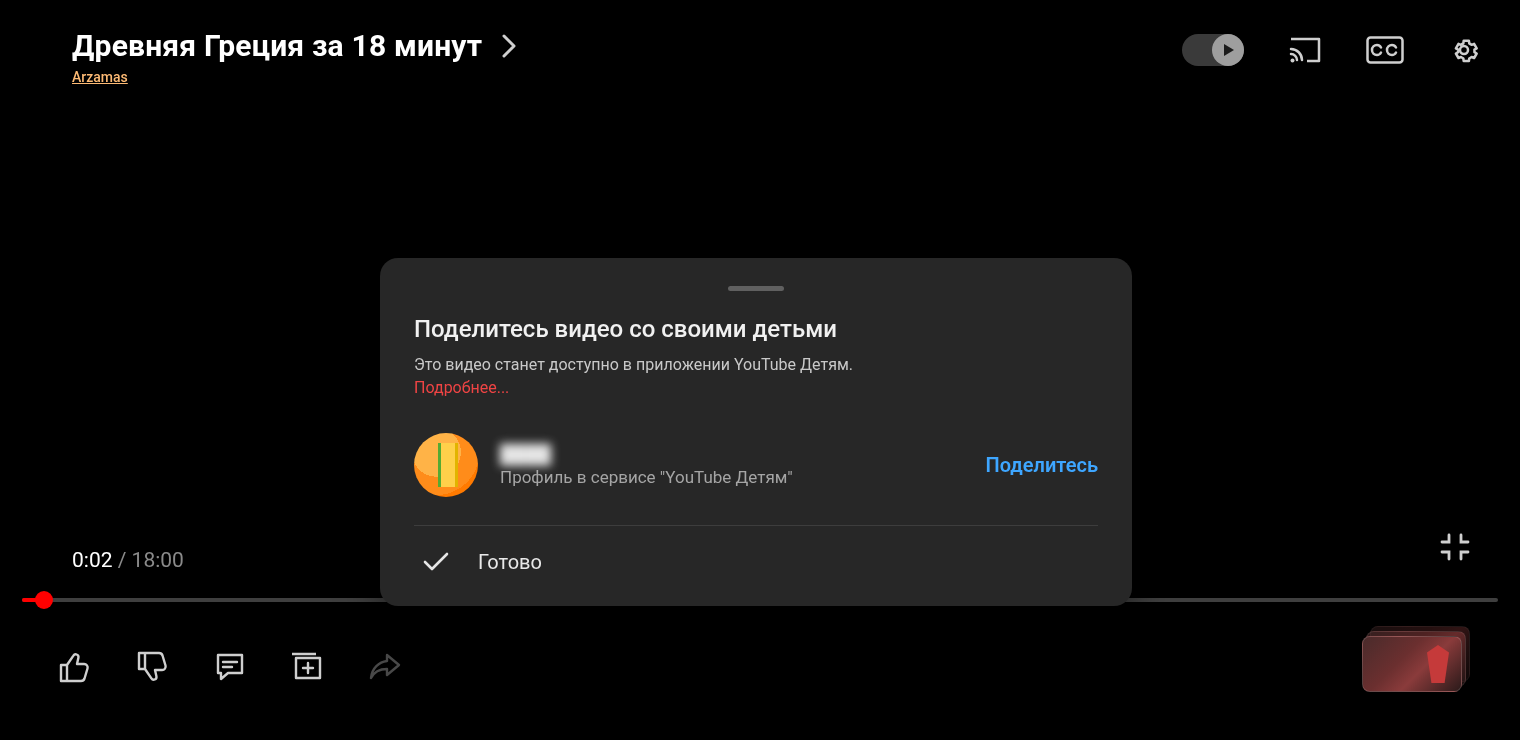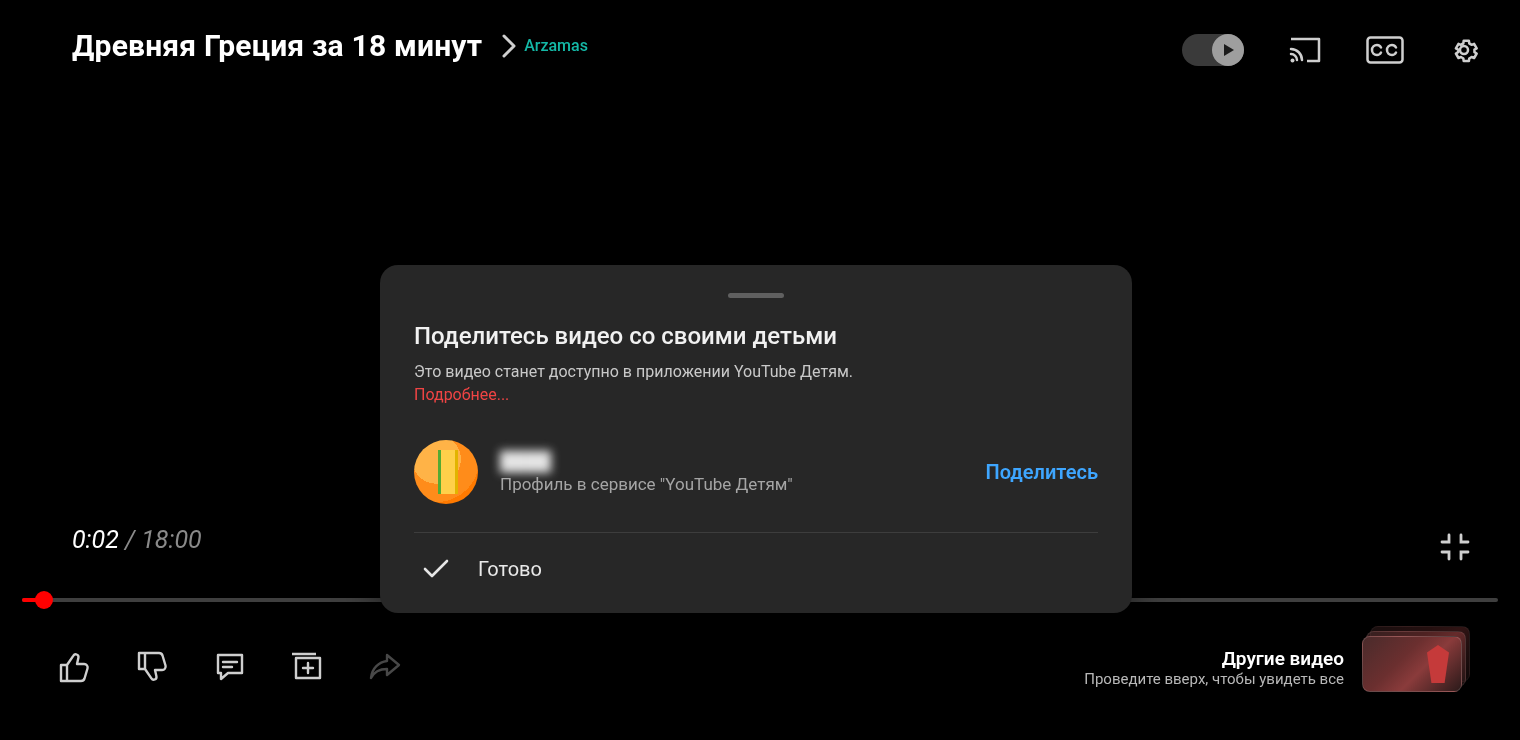--- a/index.html
+++ b/index.html
@@ -16,24 +16,24 @@
   
   .header {
     position: absolute;
     top: 28px;
     left: 72px;
     right: 40px;
     display: flex;
     align-items: flex-start;
     justify-content: space-between;
   }
-  .title-block { display: flex; gap: 6px; align-items: center; }
+  .title-block { display: flex; flex-direction: column; gap: 6px; }
   .title-row { display: flex; align-items: center; gap: 18px; cursor: pointer; }
   .video-title { font-size: 30px; font-weight: 700; letter-spacing: 0.2px; }
-  .channel { font-size: 16px; color: #14b8a6; font-weight: 500; }
+  .channel { font-size: 14px; color: #fdba74; font-weight: 500; text-decoration: underline; }
 
   .header-actions {
     display: flex;
     align-items: center;
     gap: 44px;
     padding-top: 6px;
     color: #ccc;
   }
 
   
@@ -41,22 +41,22 @@
     width: 62px; height: 32px; background:#3a3a3a; border-radius:16px;
     position:relative; display:flex; align-items:center;
   }
   .autoplay .knob{
     width:32px;height:32px;border-radius:50%;background:#9e9e9e;
     position:absolute; right:0; display:flex;align-items:center;justify-content:center;
   }
 
   
   .time-label {
-    position:absolute; left:72px; bottom:186px;
-    font-size:25px; color:#fff;font-style:italic;
+    position:absolute; left:72px; bottom:168px;
+    font-size:21px; color:#fff;
   }
   .time-label .dur { color:#8a8a8a; }
 
   .progress {
     position:absolute; left:22px; right:22px; bottom:138px; height:4px;
     background:#3f3f3f; border-radius:2px;
   }
   .progress .fill{
     position:absolute; left:0; top:0; bottom:0; width:1.5%;
     background:#ff0000; border-radius:2px;
@@ -101,21 +101,20 @@
   
   .sheet{
     position:absolute;
     left:380px; top:258px;
     width:752px;
     background:#272727;
     border-radius:18px;
     padding:28px 34px 0 34px;
     box-shadow:0 8px 40px rgba(0,0,0,.6);
     z-index:100;
-    margin-top:7px;
   }
   .sheet .grab{width:56px;height:5px;background:#606060;border-radius:3px;margin:0 auto 24px;}
   .sheet h2{font-size:24px;font-weight:500;color:#f1f1f1;margin-bottom:10px;}
   .sheet .desc{font-size:16px;line-height:1.45;color:#c9c9c9;}
   .sheet .learn{color:#ef4444;cursor:pointer;}
   .profile-row{
     display:flex;align-items:center;gap:22px;margin-top:34px;padding-bottom:28px;
     border-bottom:1px solid #3d3d3d;
   }
   .avatar{
@@ -229,24 +228,20 @@
         </svg>
     </div>
     <div class="icon-btn" style="opacity:.35">
       <svg width="34" height="30" viewBox="0 0 34 30" fill="none">
           <path d="M19 3l12 10-12 10v-6c-8 0-13 3-16 9 1-10 8-16 16-17V3z" stroke="#cfcfcf" stroke-width="2.4" stroke-linejoin="round"></path>
         </svg>
     </div>
   </div>
 
   <div class="more-videos">
-    <div class="more-text">
-      <div class="l1">Другие видео</div>
-      <div class="l2">Проведите вверх, чтобы увидеть все</div>
-    </div>
     <div class="thumb-stack">
       <div class="t t3"></div>
         <div class="t t2"></div>
         <div class="t t1">
           <div class="fig"></div>
         </div>
     </div>
   </div>
 </div>
 

